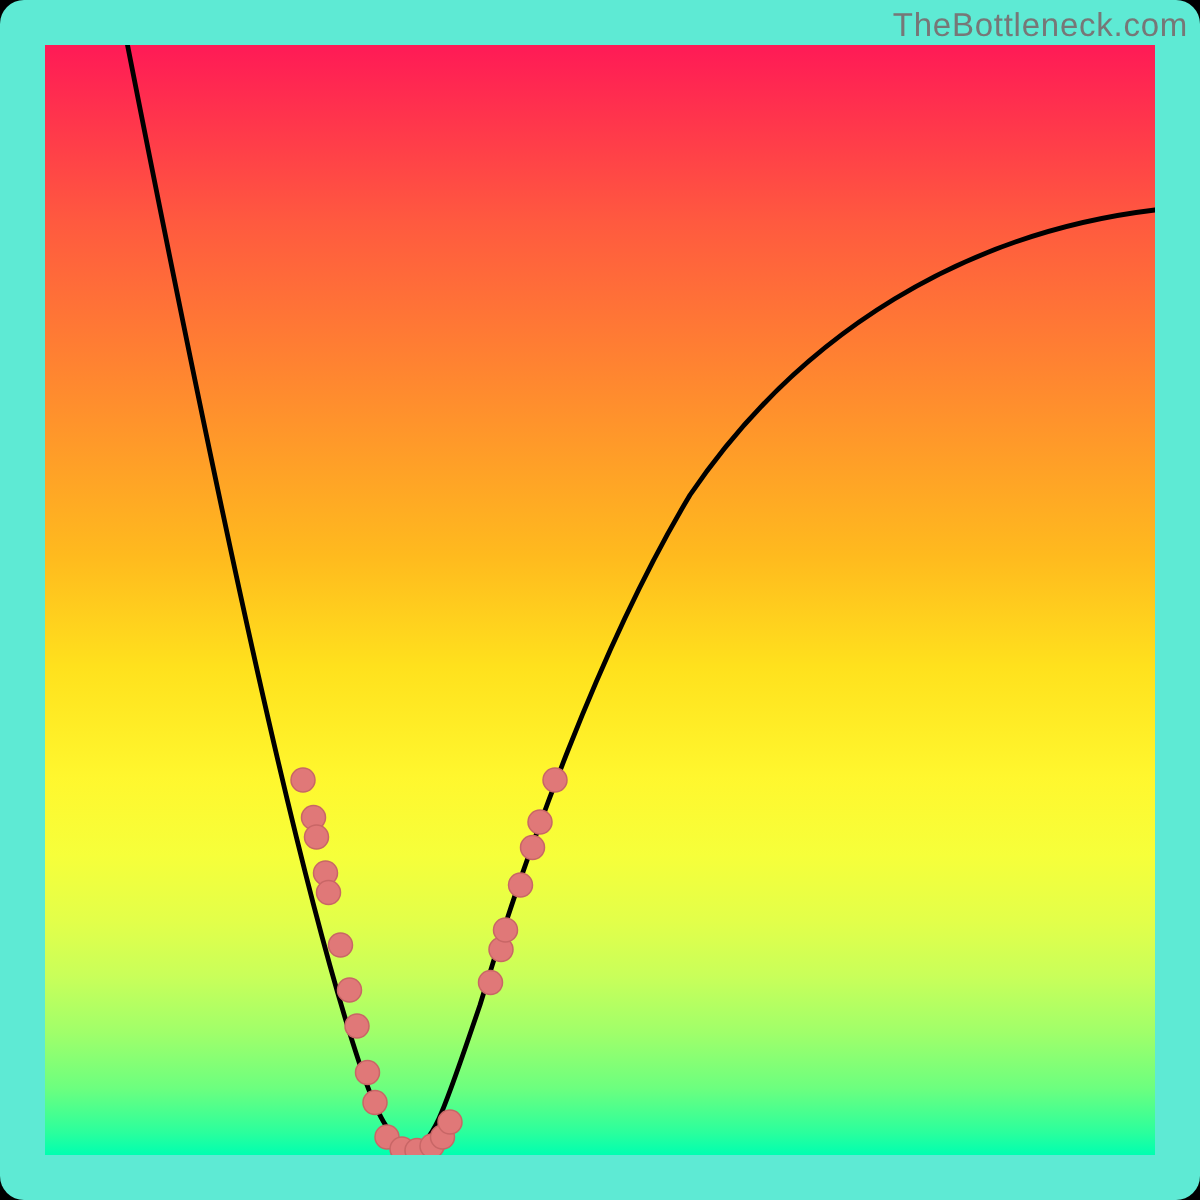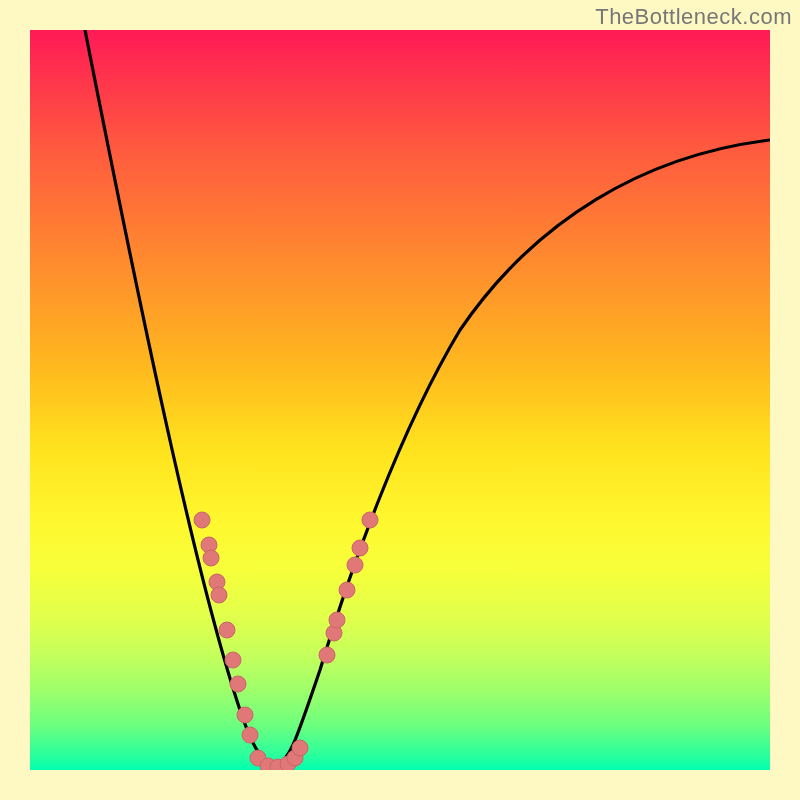--- a/index.html
+++ b/index.html
@@ -8,21 +8,22 @@
     width: 800px;
     height: 800px;
     overflow: hidden;
     background: #000;
     font-family: Arial, Helvetica, sans-serif;
   }
   .frame {
     position: relative;
     width: 800px;
     height: 800px;
-    background: #fef9c3;
+    background: #5eead4;
+    border-radius: 16px;
   }
   .plot-area {
     position: absolute;
     left: 30px;
     top: 30px;
     width: 740px;
     height: 740px;
     background: linear-gradient(
       to bottom,
       #ff1a56 0%,

